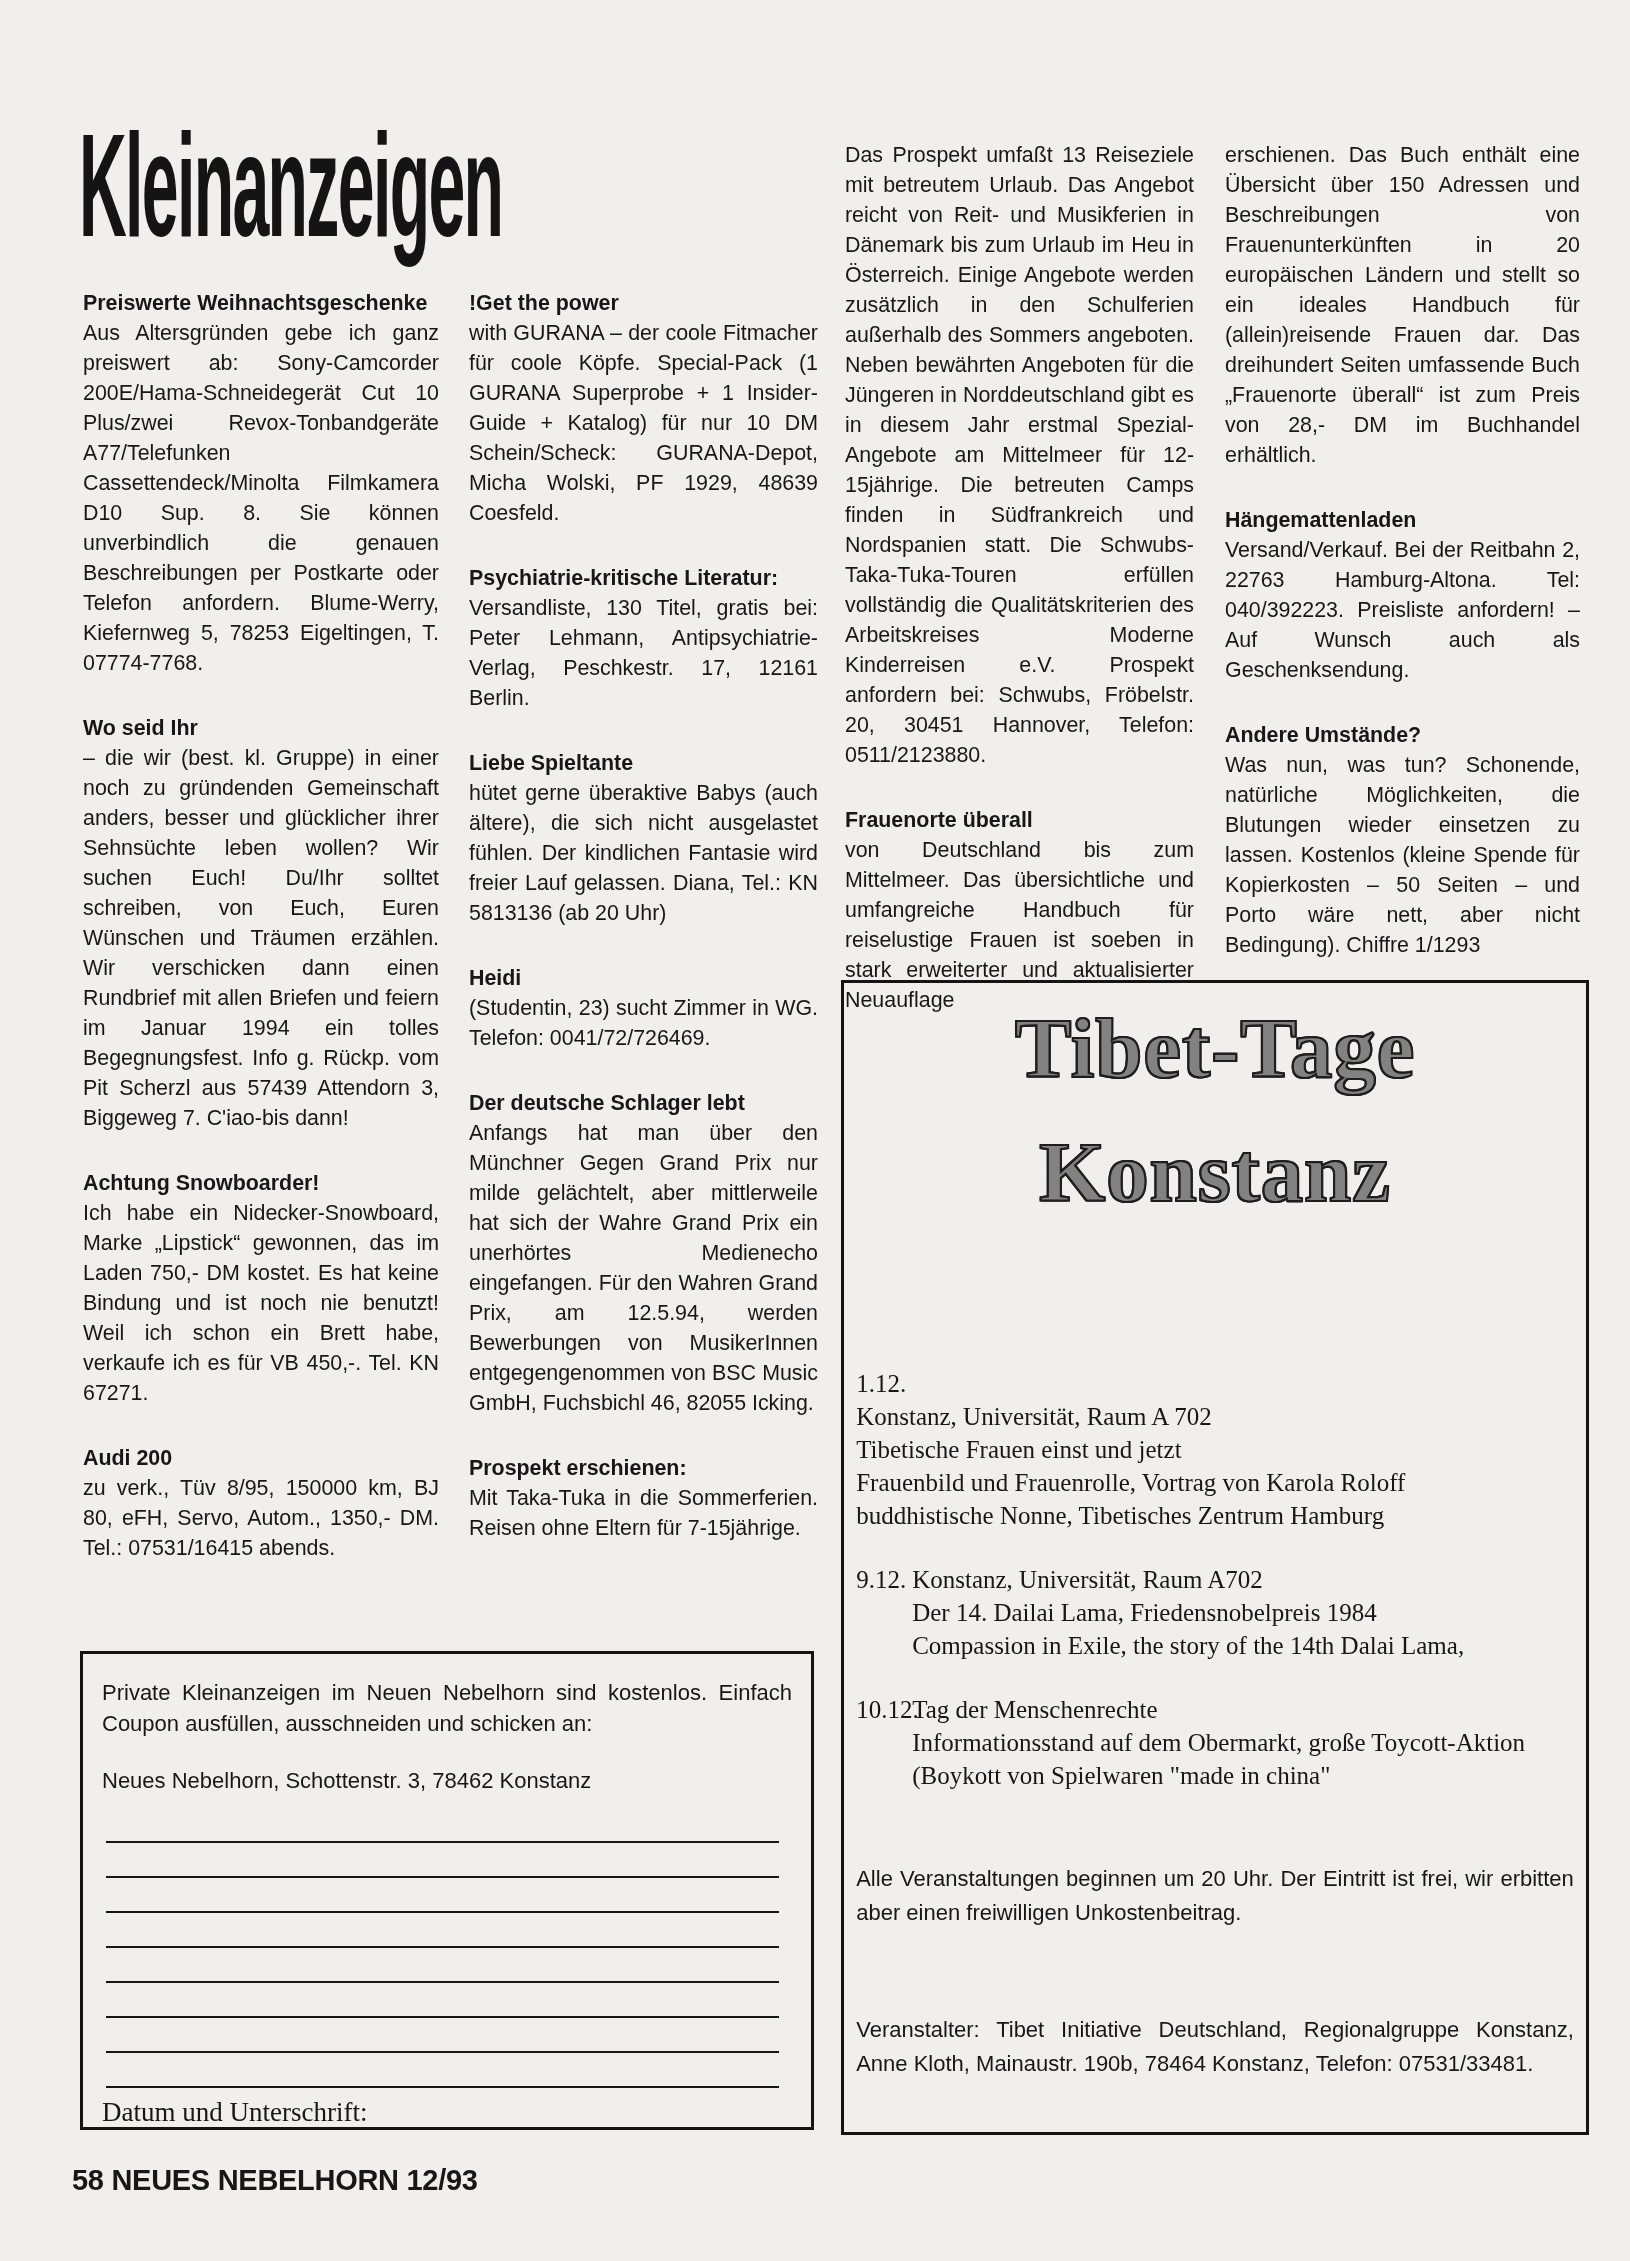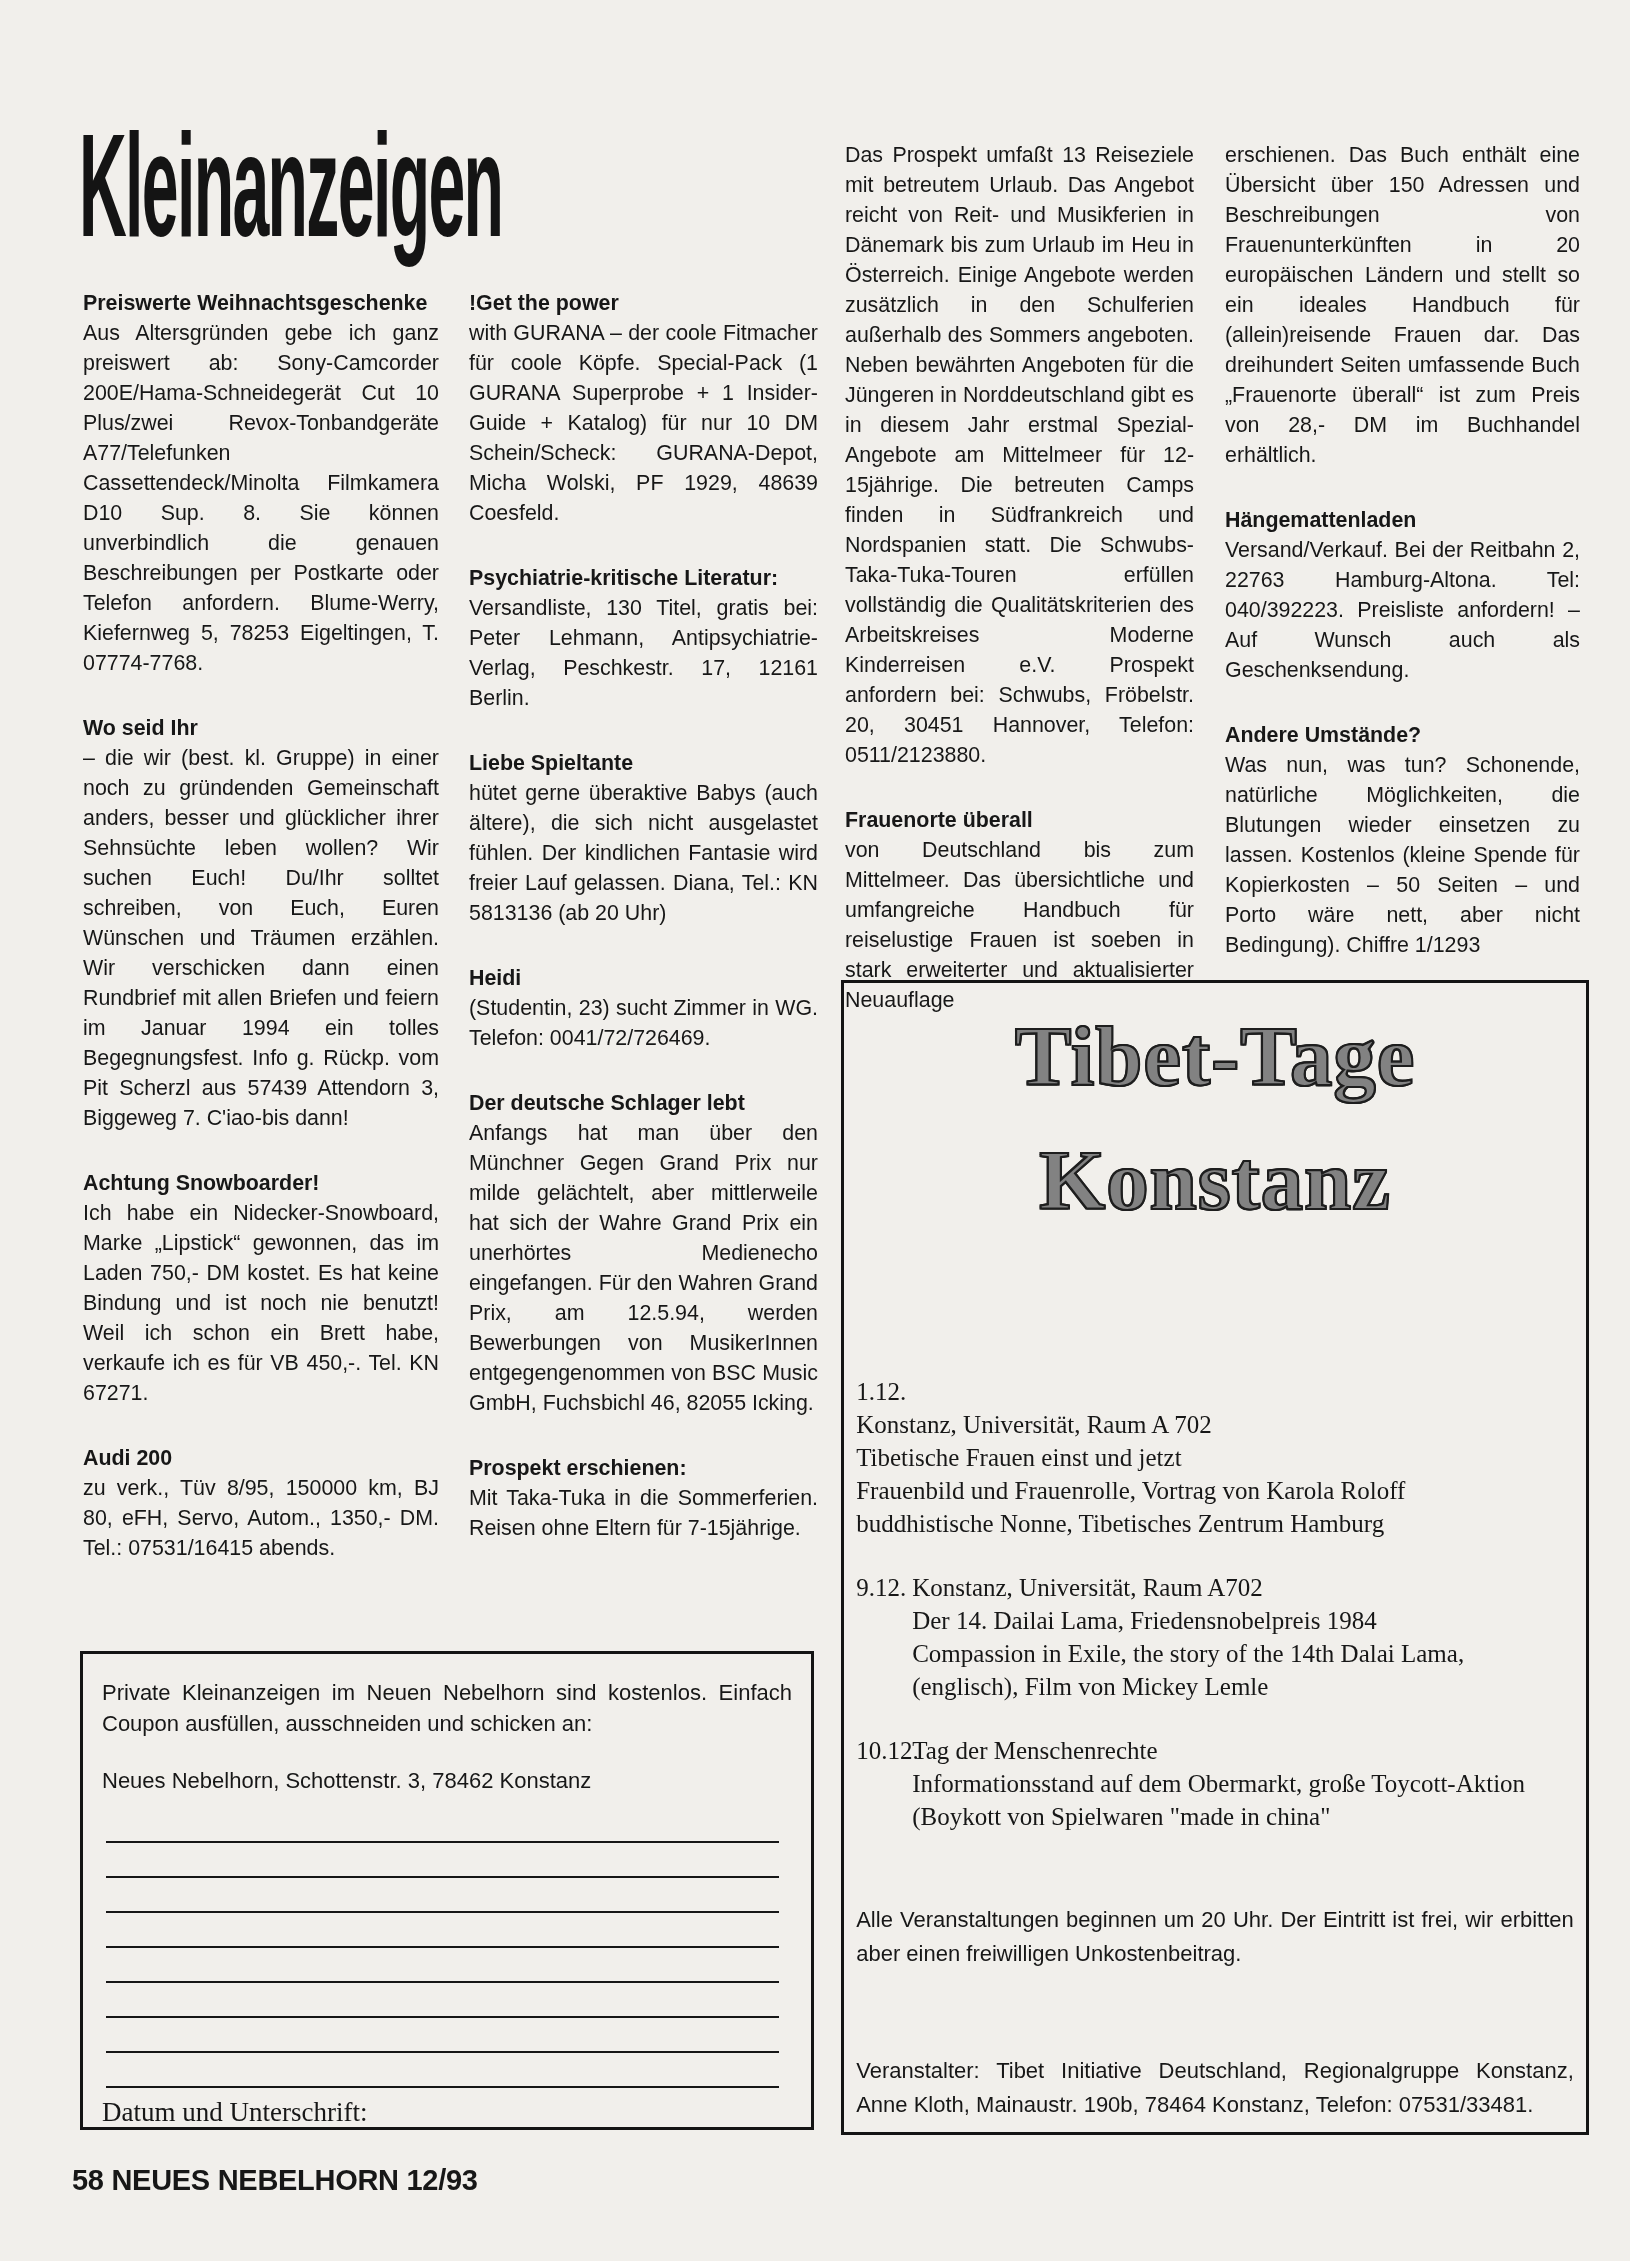--- a/index.html
+++ b/index.html
@@ -37,21 +37,21 @@
   .coupon-lines{margin:12.2px 13px 0 4.4px;}
   .wline{height:33px;border-bottom:2.6px solid #161616;}
   .coupon-sig{margin:8.7px 0 0;font-family:"Liberation Serif",serif;font-size:27px;}
   
   .tibet{
     position:absolute;left:841px;top:980px;width:748px;height:1155px;
     border:3.5px solid #141414;box-sizing:border-box;padding:15.7px 12.2px 0;
     font-family:"Liberation Serif",serif;
   }
   .tibet-title{
-    margin:12px;text-align:center;font-size:85px;line-height:1.08;font-weight:bold;
+    margin:4px;text-align:center;font-size:85px;line-height:1.08;font-weight:bold;
     color:#828282;-webkit-text-stroke:2.2px #1e1e1e;
     text-shadow:0.9px 0.9px 0 #1e1e1e,-0.9px -0.9px 0 #1e1e1e,0.9px -0.9px 0 #1e1e1e,-0.9px 0.9px 0 #1e1e1e;
     letter-spacing:0.01em;
   }
   .tibet-title-2{margin-top:33px;}
   .tibet-events{margin-top:148px;font-size:25px;line-height:33px;}
   .tibet-event{display:flex;margin:31px 0 0;}
   .tibet-event:first-child{margin-top:0;flex-direction:column;}
   .tibet-date{width:56px;flex:none;}
   .tibet-event-lines{flex:1;}
@@ -180,21 +180,20 @@
           <div class="tline">buddhistische Nonne, Tibetisches Zentrum Hamburg</div>
         </div>
   </div>
 
   <div class="tibet-event">
     <div class="tibet-date">9.12.</div>
     <div class="tibet-event-lines">
           <div class="tline">Konstanz, Universität, Raum A702</div>
           <div class="tline">Der 14. Dailai Lama, Friedensnobelpreis 1984</div>
           <div class="tline">Compassion in Exile, the story of the 14th Dalai Lama,</div>
-          <div class="tline">(englisch), Film von Mickey Lemle</div>
         </div>
   </div>
 
   <div class="tibet-event">
     <div class="tibet-date">10.12.</div>
     <div class="tibet-event-lines">
           <div class="tline">Tag der Menschenrechte</div>
           <div class="tline">Informationsstand auf dem Obermarkt, große Toycott-Aktion</div>
           <div class="tline">(Boykott von Spielwaren "made in china"</div>
         </div>

